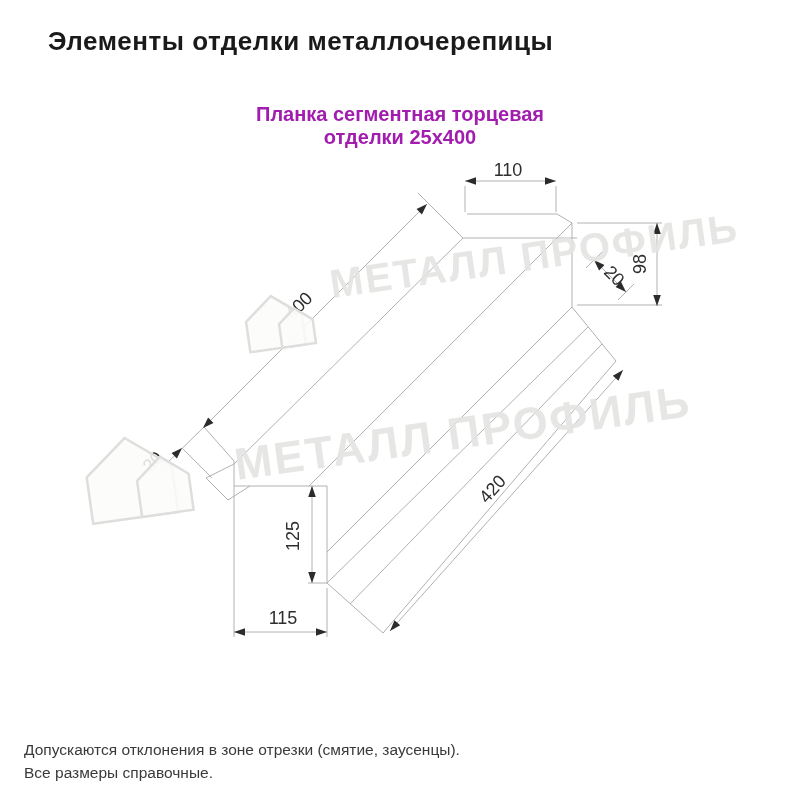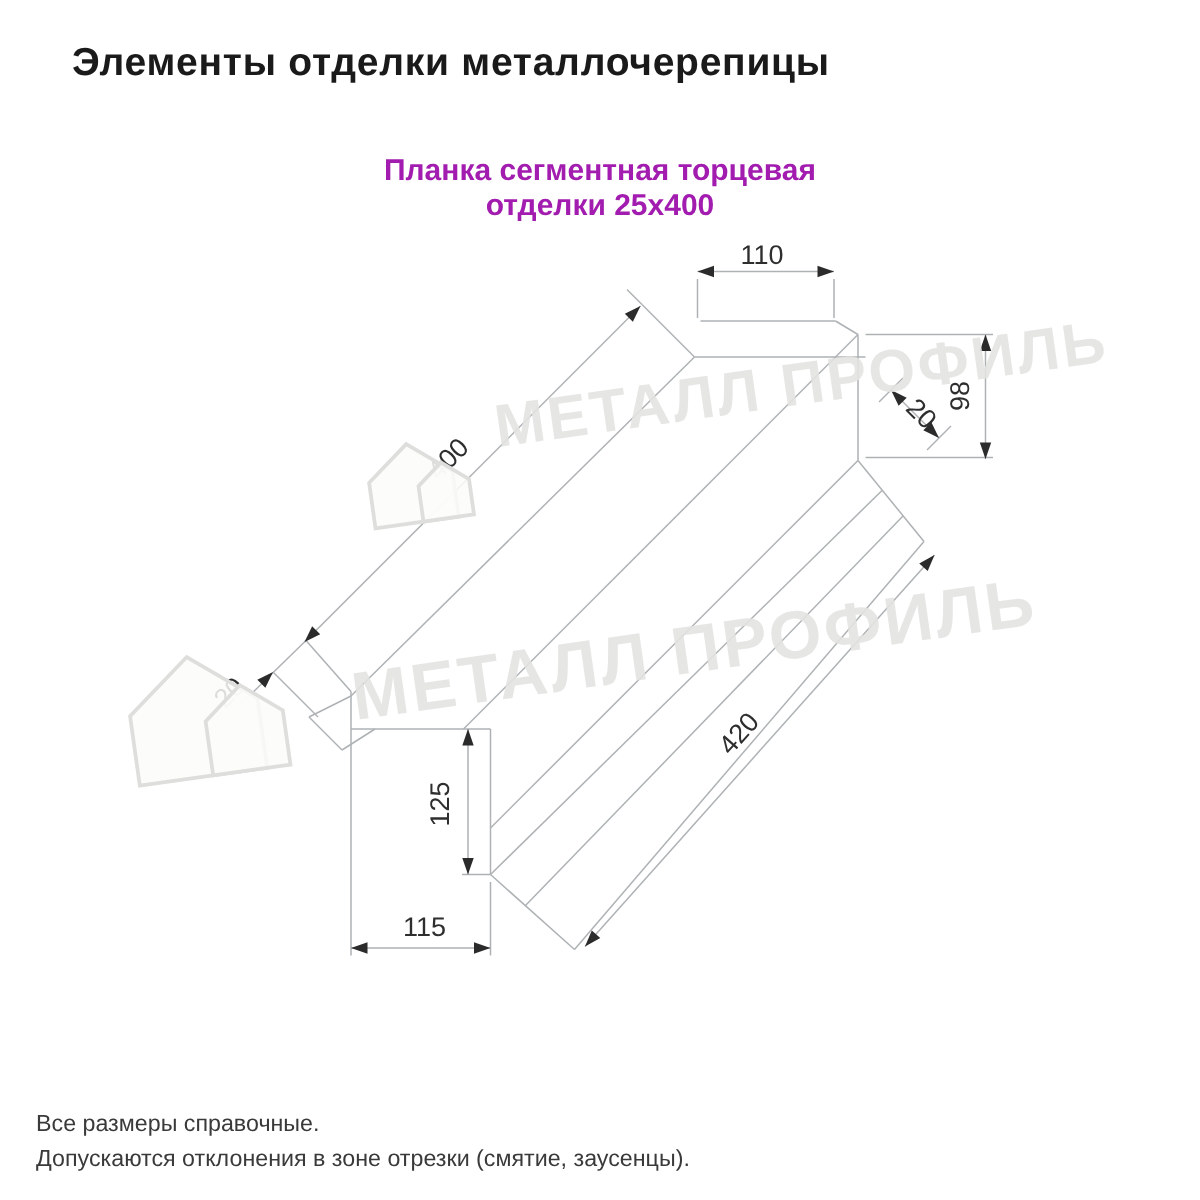--- a/index.html
+++ b/index.html
@@ -92,17 +92,17 @@
       </g>
       <text transform="translate(332,298) rotate(-8)" fill="#e3e3e1" fill-opacity="0.9" font-size="40" font-weight="bold" letter-spacing="2" font-family="&quot;Liberation Sans&quot;, sans-serif">МЕТАЛЛ ПРОФИЛЬ</text>
       <g transform="translate(82,444) rotate(-8) scale(1.3)">
         <polygon points="0,62 0,26 33,0 66,26 66,62" fill="#fbfbfa" fill-opacity="0.85" stroke="#dededc" stroke-width="1.923076923076923"></polygon>
         <polygon points="38,62 38,34 58,18 78,34 78,62" fill="#fbfbfa" fill-opacity="0.85" stroke="#dededc" stroke-width="1.923076923076923"></polygon>
       </g>
       <text transform="translate(237,480) rotate(-8)" fill="#e3e3e1" fill-opacity="0.9" font-size="45" font-weight="bold" letter-spacing="2" font-family="&quot;Liberation Sans&quot;, sans-serif">МЕТАЛЛ ПРОФИЛЬ</text>
     </svg>
 
   <div class="footer" style="color: rgb(58, 58, 58);">
+    <div>Допускаются отклонения в зоне отрезки (смятие, заусенцы).</div>
     <div>Все размеры справочные.</div>
-    <div>Допускаются отклонения в зоне отрезки (смятие, заусенцы).</div>
   </div>
 
 </div>
 
 </body></html>

